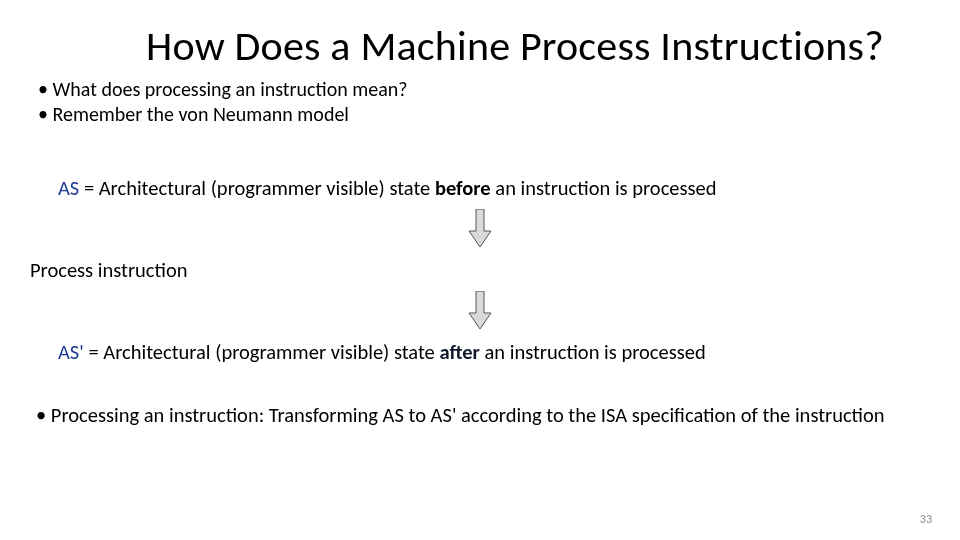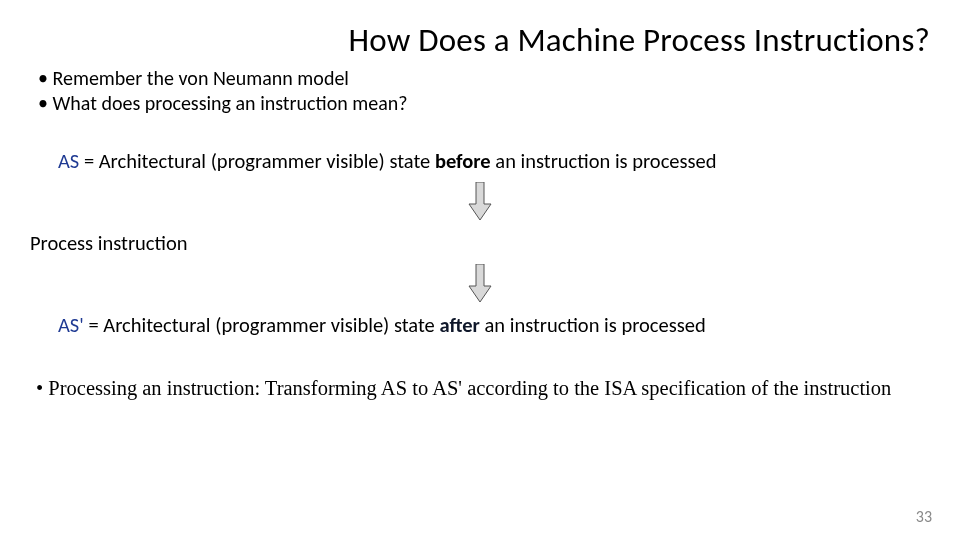--- a/index.html
+++ b/index.html
@@ -1,43 +1,43 @@
 <!DOCTYPE html>
 <html><head>
 <meta charset="utf-8">
 <style>
   * { margin: 0; padding: 0; box-sizing: border-box; }
   html, body { width: 960px; height: 540px; background: #fff; font-family: Calibri, "Segoe UI", Arial, sans-serif; color: #000; }
   .slide { position: relative; width: 960px; height: 540px; padding: 20px 30px 0 30px; }
-  .title { font-size: 33px; font-weight: 400; text-align: right; margin: 0 0 6px 70px; letter-spacing: 0.2px; }
+  .title { font-size: 42px; font-weight: 400; text-align: center; margin: 0 0 6px 70px; letter-spacing: 0.2px; }
   .bullets { list-style: none; margin: 0 0 0 8px; }
   .bullets li { font-size: 20px; line-height: 1.25; }
   .bullets li::before { content: "• "; }
-  .diagram { margin-top: 32px; }
+  .diagram { margin-top: 48px; }
   .state-line { font-size: 20.5px; text-align: left; padding-left: 28px; }
   .state-label { color: #1f3a93; }
   .state-before { font-weight: 700; }
   .state-after  { font-weight: 700; color: #0f172a; }
   .arrow-row { display: flex; justify-content: center; margin: 8px 0; }
   .process-text { font-size: 20.5px; text-align: left; margin: 6px 0; }
-  .bullets2 { list-style: none; margin: 38px 0 0 6px; font-family: Liberation Serif, serif; }
+  .bullets2 { list-style: none; margin: 38px 0 0 6px; }
   .bullets2 li { font-size: 20.5px; line-height: 1.18; padding-left: 16px; text-indent: -16px; }
   .bullets2 li::before { content: "• "; }
-  .pagenum { position: absolute; bottom: 14px; right: 28px; font-size: 16px; color: #8a8a8a; }
+  .pagenum { position: absolute; bottom: 14px; right: 28px; font-size: 12px; color: #8a8a8a; }
 </style>
 </head>
 <body>
 
 <div class="slide">
 
   <h1 class="title">How Does a Machine Process Instructions?</h1>
 
   <ul class="bullets">
+    <li>What does processing an instruction mean?</li>
     <li>Remember the von Neumann model</li>
-    <li>What does processing an instruction mean?</li>
   </ul>
 
   <div class="diagram">
 
     <div class="state-line">
       <span class="state-label">AS</span><span> = Architectural (programmer visible) state </span><span class="state-before">before</span><span> an instruction is processed</span>
     </div>
 
     <div class="arrow-row">
       <svg width="38" height="40" viewBox="0 0 38 40">

